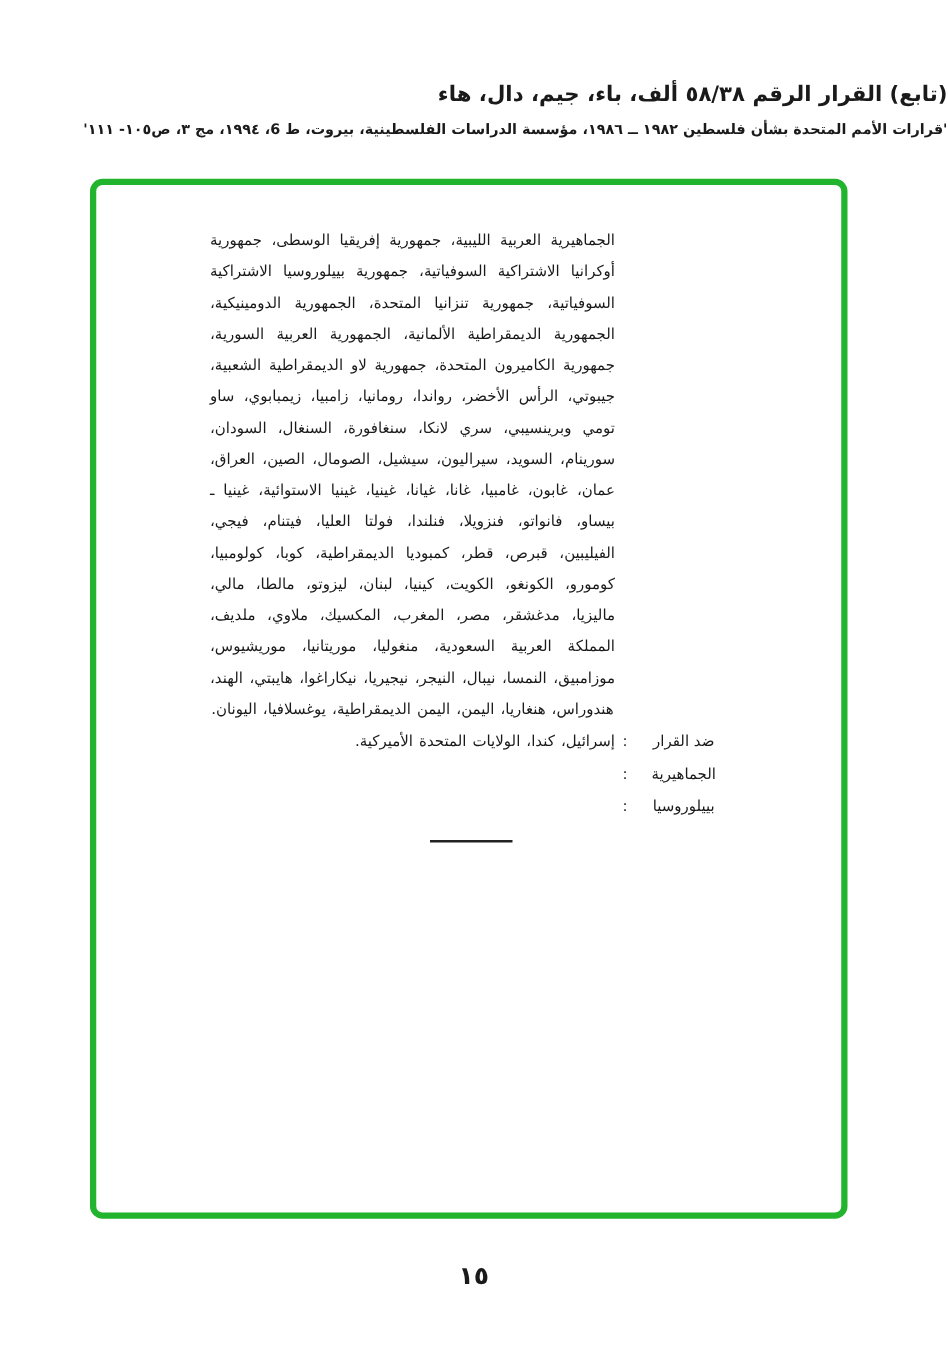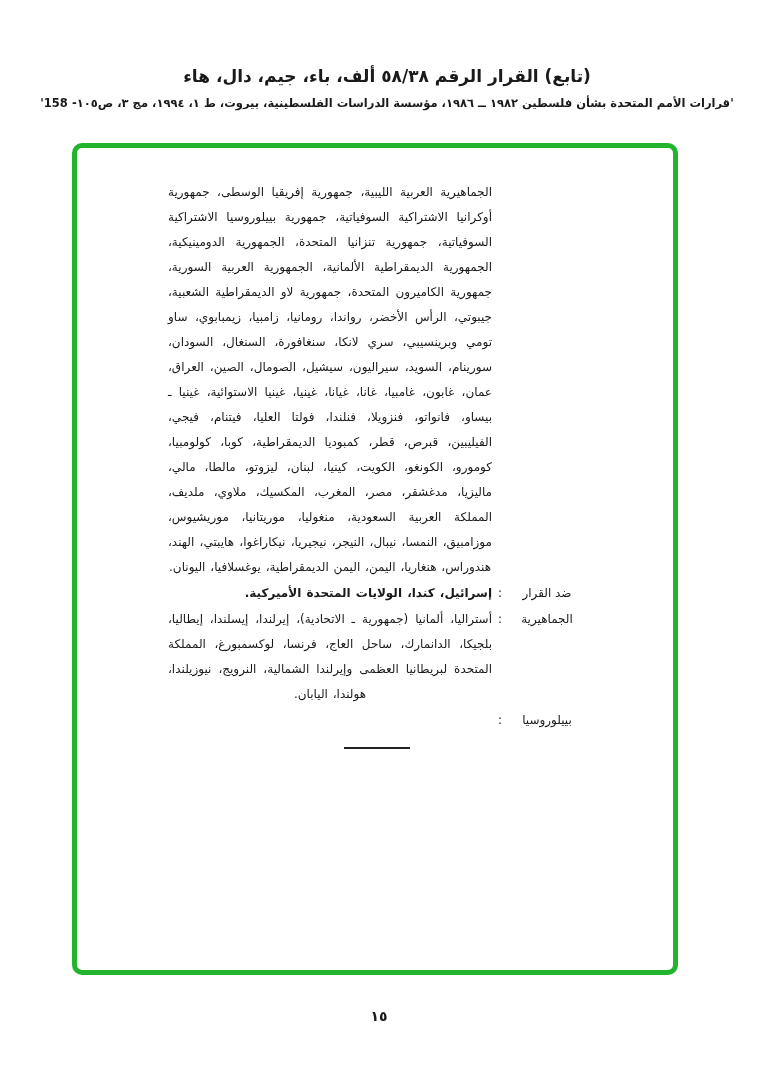--- a/index.html
+++ b/index.html
@@ -17,21 +17,20 @@
   }
   .page {
     position: absolute;
     inset: 0;
   }
   .header {
     position: absolute;
     top: 66px;
     left: 16px;
     right: 0;
-    text-align: center;
     direction: rtl;
   }
   .header-title {
     font-size: 17px;
     font-weight: bold;
     letter-spacing: 0.2px;
     margin: 0 0 10px 0;
   }
   .header-citation {
     font-size: 11.5px;
@@ -81,65 +80,63 @@
   }
   .vote-text {
     flex: 1 1 auto;
     text-align: justify;
     text-align-last: center;
     word-spacing: 1px;
   }
   .vote-text.single-line {
     text-align: right;
     text-align-last: right;
-    font-weight: bold;
   }
   .end-rule {
     width: 66px;
     height: 0;
     border-top: 2px solid #222222;
     margin: 14px auto 0 auto;
   }
   .page-number {
     position: absolute;
     top: 1008px;
     left: 0;
     right: 0;
     text-align: center;
-    font-size: 14px;
+    font-size: 20px;
     font-weight: bold;
     direction: rtl;
   }
 </style>
 </head>
 <body style="color: rgb(26, 26, 26); background: rgb(255, 255, 255);">
 
 <div class="page">
 
   <div class="header">
     <div class="header-title">(تابع) القرار الرقم ٥٨/٣٨ ألف، باء، جيم، دال، هاء</div>
-    <div class="header-citation">'قرارات الأمم المتحدة بشأن فلسطين ١٩٨٢ ــ ١٩٨٦، مؤسسة الدراسات الفلسطينية، بيروت، ط ١، ١٩٩٤، مج ٣، ص١٠٥- 158'</div>
+    <div class="header-citation">'قرارات الأمم المتحدة بشأن فلسطين ١٩٨٢ ــ ١٩٨٦، مؤسسة الدراسات الفلسطينية، بيروت، ط 6، ١٩٩٤، مج ٣، ص١٠٥- ١١١'</div>
   </div>
 
   <div class="green-box"></div>
 
   <div class="text-area">
 
     <p class="in-favor">الجماهيرية العربية الليبية، جمهورية إفريقيا الوسطى، جمهورية أوكرانيا الاشتراكية السوفياتية، جمهورية بييلوروسيا الاشتراكية السوفياتية، جمهورية تنزانيا المتحدة، الجمهورية الدومينيكية، الجمهورية الديمقراطية الألمانية، الجمهورية العربية السورية، جمهورية الكاميرون المتحدة، جمهورية لاو الديمقراطية الشعبية، جيبوتي، الرأس الأخضر، رواندا، رومانيا، زامبيا، زيمبابوي، ساو تومي وبرينسيبي، سري لانكا، سنغافورة، السنغال، السودان، سورينام، السويد، سيراليون، سيشيل، الصومال، الصين، العراق، عمان، غابون، غامبيا، غانا، غيانا، غينيا، غينيا الاستوائية، غينيا ـ بيساو، فانواتو، فنزويلا، فنلندا، فولتا العليا، فيتنام، فيجي، الفيليبين، قبرص، قطر، كمبوديا الديمقراطية، كوبا، كولومبيا، كومورو، الكونغو، الكويت، كينيا، لبنان، ليزوتو، مالطا، مالي، ماليزيا، مدغشقر، مصر، المغرب، المكسيك، ملاوي، ملديف، المملكة العربية السعودية، منغوليا، موريتانيا، موريشيوس، موزامبيق، النمسا، نيبال، النيجر، نيجيريا، نيكاراغوا، هايبتي، الهند، هندوراس، هنغاريا، اليمن، اليمن الديمقراطية، يوغسلافيا، اليونان.</p>
 
     <div class="vote-row">
       <span class="vote-label">ضد القرار</span>
       <span class="vote-colon">:</span>
       <span class="vote-text single-line">إسرائيل، كندا، الولايات المتحدة الأميركية.</span>
     </div>
 
     <div class="vote-row">
       <span class="vote-label">الجماهيرية</span>
       <span class="vote-colon">:</span>
-      <span class="vote-text">أستراليا، ألمانيا (جمهورية ـ الاتحادية)، إيرلندا، إيسلندا، إيطاليا، بلجيكا، الدانمارك، ساحل العاج، فرنسا، لوكسمبورغ، المملكة المتحدة لبريطانيا العظمى وإيرلندا الشمالية، النرويج، نيوزيلندا، هولندا، اليابان.</span>
     </div>
 
     <div class="vote-row">
       <span class="vote-label">بييلوروسيا</span>
       <span class="vote-colon">:</span>
     </div>
 
     <div class="end-rule"></div>
 
   </div>

